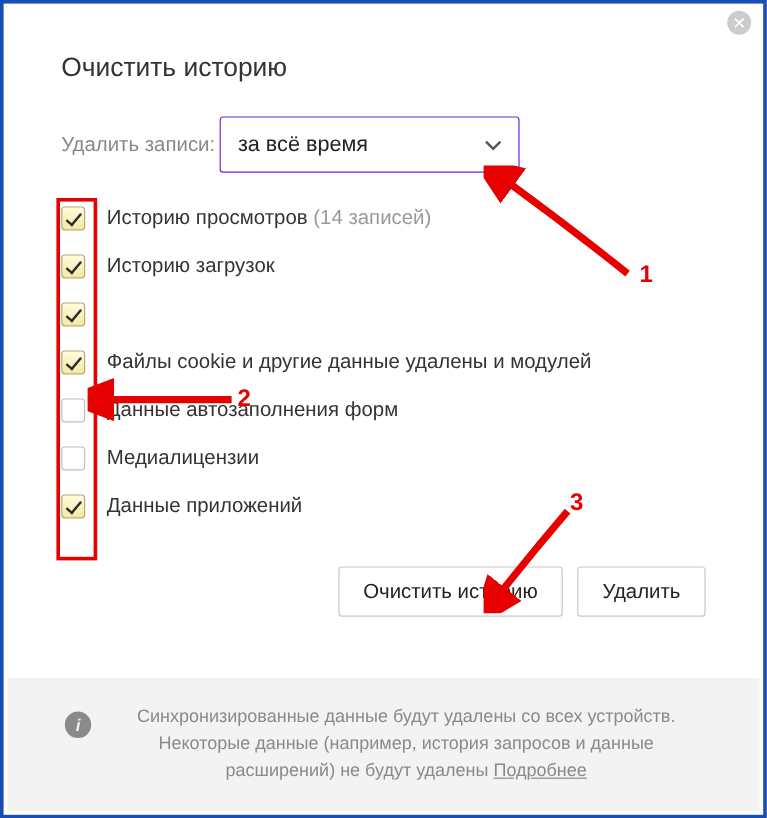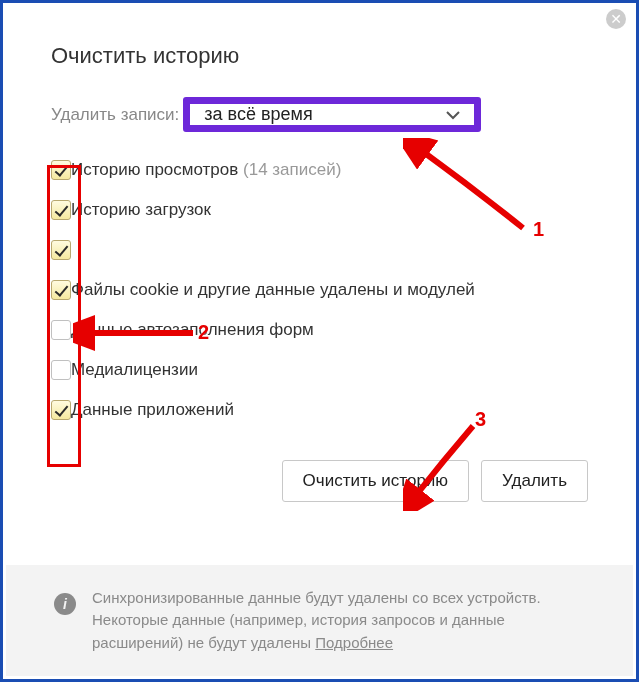--- a/index.html
+++ b/index.html
@@ -49,42 +49,42 @@
     margin-bottom: 28px;
   }
   .label-muted {
     color: #888;
     font-size: 17px;
   }
   .select-box {
     display: flex;
     align-items: center;
     justify-content: space-between;
-    border: 7px solid #6d28d9;
+    border: 1px solid #6d28d9;
     border-radius: 3px;
-    padding: 0 14px;
-    width: 298px;
+    padding: 12px 14px;
+    width: 250px;
     font-size: 18px;
     color: #222;
     cursor: pointer;
     background: #fff;
   }
   .select-box .chev {
     color: #555;
   }
   .chk-list {
     display: flex;
     flex-direction: column;
     gap: 20px;
     margin-bottom: 40px;
   }
   .chk-row {
     display: flex;
     align-items: center;
-    gap: 0;
+    gap: 18px;
     font-size: 17px;
   }
   .chk {
     width: 20px;
     height: 20px;
     border: 1px solid #b8a870;
     border-radius: 3px;
     display: inline-flex;
     align-items: center;
     justify-content: center;
@@ -151,20 +151,21 @@
     font-size: 14px;
     font-style: italic;
     font-weight: bold;
     flex-shrink: 0;
     margin-top: 6px;
   }
   .footer-text {
     color: #8a8a8a;
     font-size: 15px;
     line-height: 1.5;
+    text-align: center;
   }
   .footer-link {
     text-decoration: underline;
     color: #8a8a8a;
     cursor: pointer;
   }
   
   .highlight-box {
     position: absolute;
     border: 3px solid #e60000;

